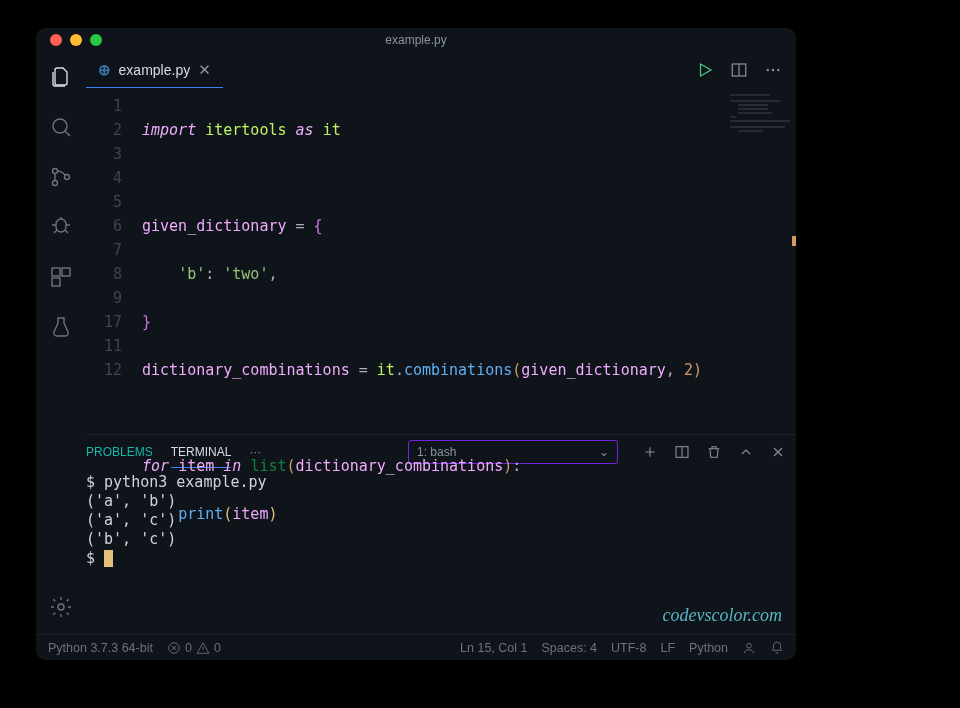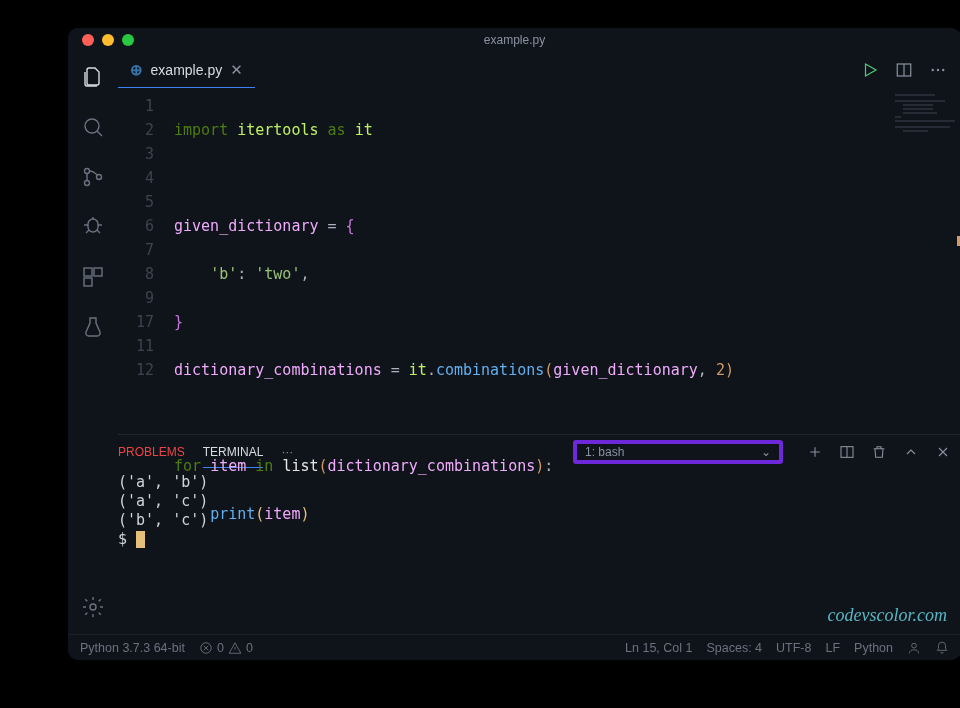--- a/index.html
+++ b/index.html
@@ -8,28 +8,27 @@
     width: 960px;
     height: 708px;
     font-family: 'Menlo', 'Consolas', monospace;
     font-size: 13px;
     overflow: hidden;
     position: relative;
   }
   .window {
     position: absolute;
     top: 28px; left: 36px;
-    width: 893px; height: 632px;
+    width: 760px; height: 632px;
     background: #0f131a;
     border-radius: 10px;
     box-shadow: 0 10px 40px rgba(0,0,0,0.6);
     display: flex;
     flex-direction: column;
     overflow: hidden;
-    margin-left: 32px;
   }
   .title-bar {
     height: 24px;
     display: flex;
     align-items: center;
     position: relative;
     background: #0f131a;
   }
   .traffic-lights {
     display: flex;
@@ -129,27 +128,27 @@
     color: #3d4450;
     user-select: none;
   }
   .gutter div { height: 24px; }
   .code {
     flex: 1;
     color: #abb2bf;
     white-space: pre;
   }
   .code div { height: 24px; }
-  .tok-kw { color: #4d7c0f; }
+  .tok-kw { color: #f0abfc; font-style: italic; }
   .tok-mod { color: #bef264; }
   .tok-var { color: #f0abfc; }
   .tok-op { color: #abb2bf; }
   .tok-str { color: #98c379; }
   .tok-num { color: #d19a66; }
-  .tok-fn { color: #e5e5e5; }
+  .tok-fn { color: #15803d; }
   .tok-brace { color: #c678dd; }
   .tok-bracket { color: #e5c07b; }
   .tok-paren { color: #d19a66; }
   .tok-call { color: #61afef; }
   .minimap {
     width: 72px;
     background: #0f131a;
     position: relative;
   }
   .minimap-inner {
@@ -178,29 +177,29 @@
   }
   .panel-tabs {
     display: flex;
     align-items: center;
     height: 34px;
     gap: 18px;
     padding: 0 0 0 0;
     font-family: -apple-system, sans-serif;
     font-size: 12px;
   }
-  .ptab { color: #ef4444; cursor: pointer; padding: 8px 0;}
+  .ptab { color: #14b8a6; cursor: pointer; padding: 8px 0;}
   .ptab.active { color: #d7dce2; border-bottom: 1px solid #3b82f6; }
   .panel-dots { color: #8a93a1; cursor: pointer; }
   .panel-tabs .gap { flex: 1; }
   .term-select {
     display: flex;
     align-items: center;
     justify-content: space-between;
-    border: 4px solid #6d28d9;
+    border: 1px solid #6d28d9;
     border-radius: 3px;
     height: 24px;
     width: 210px;
     padding: 0 8px;
     color: #8a93a1;
     font-size: 12px;
     cursor: pointer;
     margin-right: 6px;
   }
   .panel-icons { display:flex; gap: 16px; align-items:center; color:#8a93a1; padding-right: 10px;}
@@ -417,20 +416,21 @@
                 </svg>
               </div>
             <div class="pi">
                 <svg viewBox="0 0 24 24">
                   <path d="M6 6l12 12M18 6l-12 12" stroke="currentColor" stroke-width="1.6"></path>
                 </svg>
               </div>
           </div>
         </div>
         <div class="terminal">
+          <div class="line">$ python3 example.py</div>
           <div class="line">('a', 'b')</div>
           <div class="line">('a', 'c')</div>
           <div class="line">('b', 'c')</div>
           <div class="line"><span class="prompt">$ </span><span class="cursor-block"></span></div>
         </div>
         <div class="watermark">codevscolor.com</div>
       </div>
     </div>
   </div>
 

